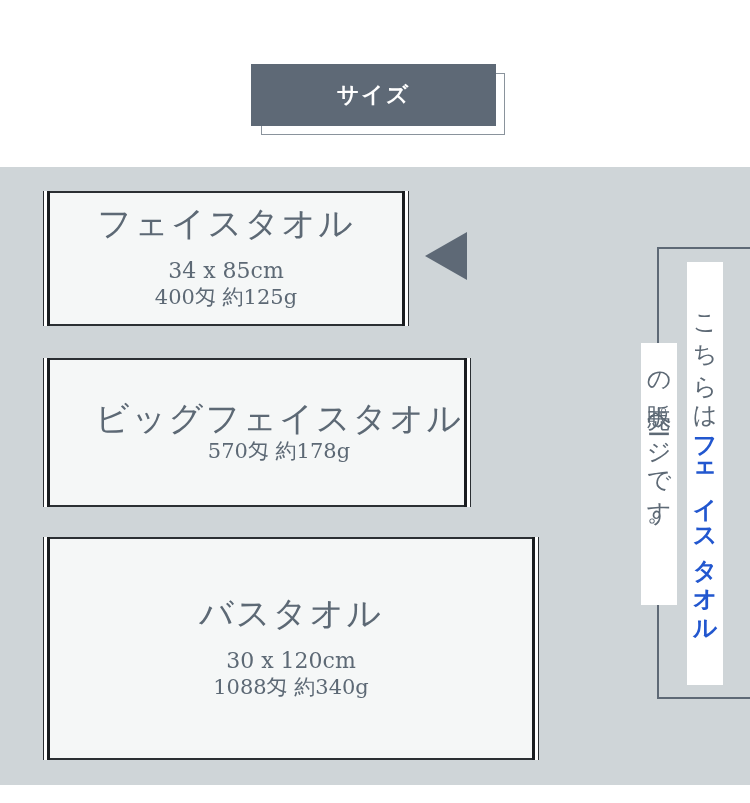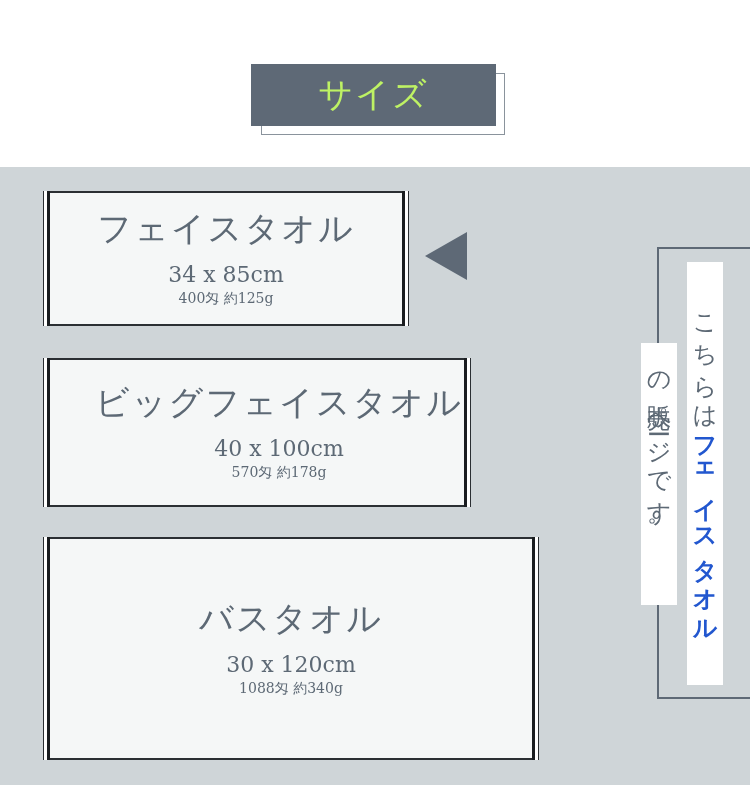--- a/index.html
+++ b/index.html
@@ -10,42 +10,42 @@
   }
   .title-wrap { position: absolute; left: 0; top: 0; width: 750px; height: 167px; }
   .title-frame {
     position: absolute; left: 261px; top: 73px; width: 244px; height: 62px;
     border: 1px solid #8a939c; box-sizing: border-box; background: transparent;
   }
   .title-box {
     position: absolute; left: 251px; top: 64px; width: 245px; height: 62px;
     background: #5e6976;
     display: flex; align-items: center; justify-content: center;
-    color: #bef264; font-size: 34px; letter-spacing: 2px; font-weight: normal;
+    color: #ffffff; font-size: 22px; letter-spacing: 2px; font-weight: bold;
   }
   .band {
     position: absolute; left: 0; top: 167px; width: 750px; height: 618px;
     background: #cfd5d8;
   }
   .towel {
     position: absolute; background: #f5f7f7; box-sizing: border-box;
     border-top: 2px solid #2b2f33; border-bottom: 2px solid #2b2f33;
     display: flex; flex-direction: column; align-items: center; justify-content: center;
     color: #5d6975;
   }
   .towel::before, .towel::after {
     content: ""; position: absolute; top: -2px; bottom: -2px; width: 7px;
     border-left: 1px solid #2b2f33; border-right: 3px solid #1a1d20; box-sizing: border-box;
     background: #ffffff;
   }
   .towel::before { left: 0; border-left: 1px solid #2b2f33; border-right: 3px solid #1a1d20; }
   .towel::after { right: 0; border-left: 3px solid #1a1d20; border-right: 1px solid #2b2f33; }
   .towel .name { font-size: 34px; letter-spacing: 2px; line-height: 1.1; }
   .towel .size { font-size: 22px; line-height: 1.25; margin-top: 14px; }
-  .towel .weight { font-size: 14px; line-height: 1.3; }
+  .towel .weight { font-size: 21px; line-height: 1.3; }
   #towel-face { left: 43px; top: 191px; width: 366px; height: 135px; }
   #towel-big { left: 43px; top: 358px; width: 428px; height: 149px; padding-left: 44px; }
   #towel-bath { left: 43px; top: 537px; width: 496px; height: 223px; }
   .arrow {
     position: absolute; left: 425px; top: 232px; width: 0; height: 0;
     border-top: 24px solid transparent; border-bottom: 24px solid transparent;
     border-right: 42px solid #5e6976;
   }
   .notice-frame {
     position: absolute; left: 657px; top: 247px; width: 100px; height: 452px;
@@ -73,21 +73,20 @@
 <div class="band"></div>
 
 <div class="towel" id="towel-face">
   <div class="name">フェイスタオル</div>
   <div class="size">34 x 85cm</div>
   <div class="weight">400匁 約125g</div>
 </div>
 
 <div class="towel" id="towel-big">
   <div class="name">ビッグフェイスタオル</div>
-  <div class="size">40 x 100cm</div>
   <div class="weight">570匁 約178g</div>
 </div>
 
 <div class="towel" id="towel-bath">
   <div class="name">バスタオル</div>
   <div class="size">30 x 120cm</div>
   <div class="weight">1088匁 約340g</div>
 </div>
 
 <div class="arrow"></div>

